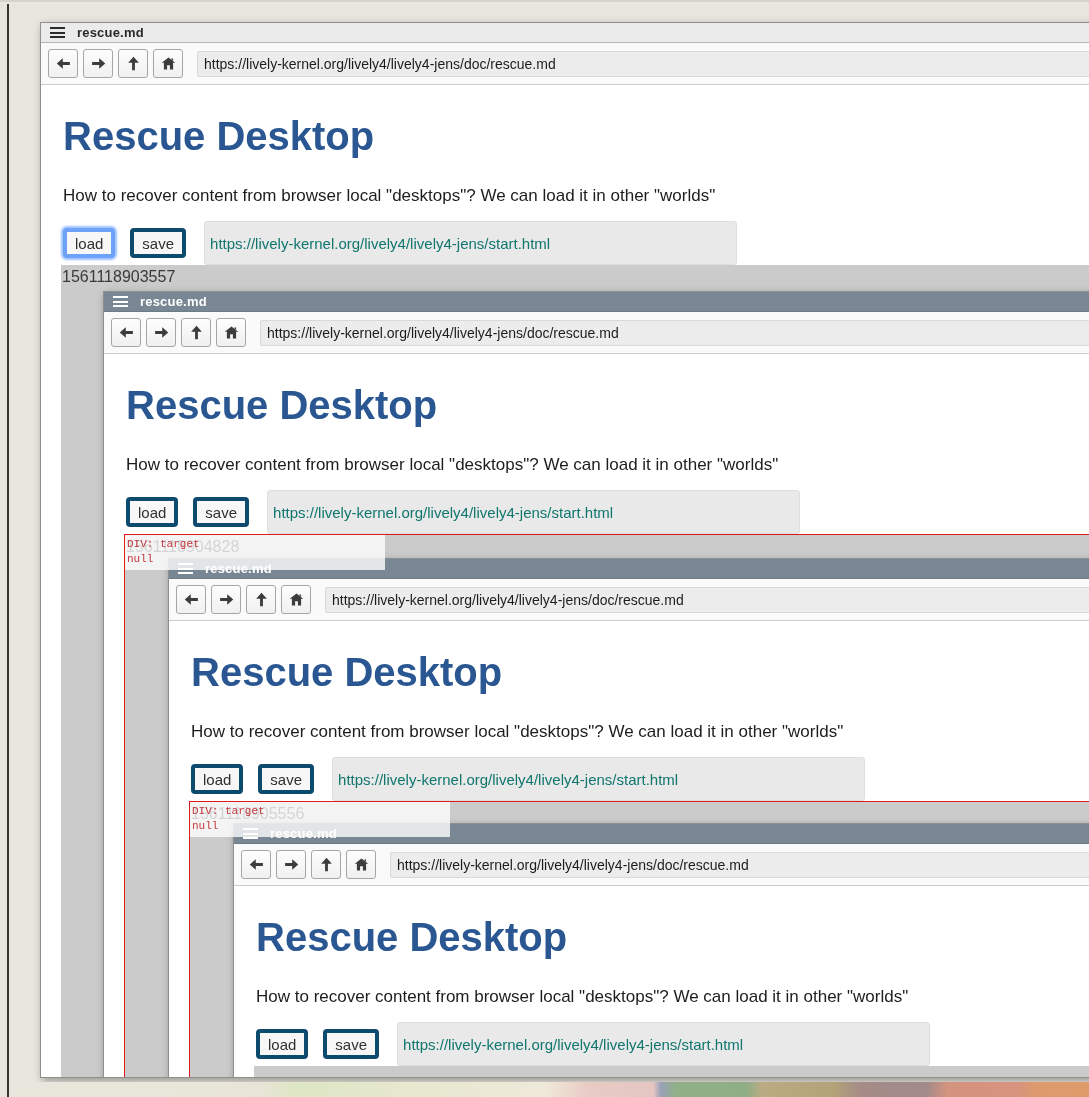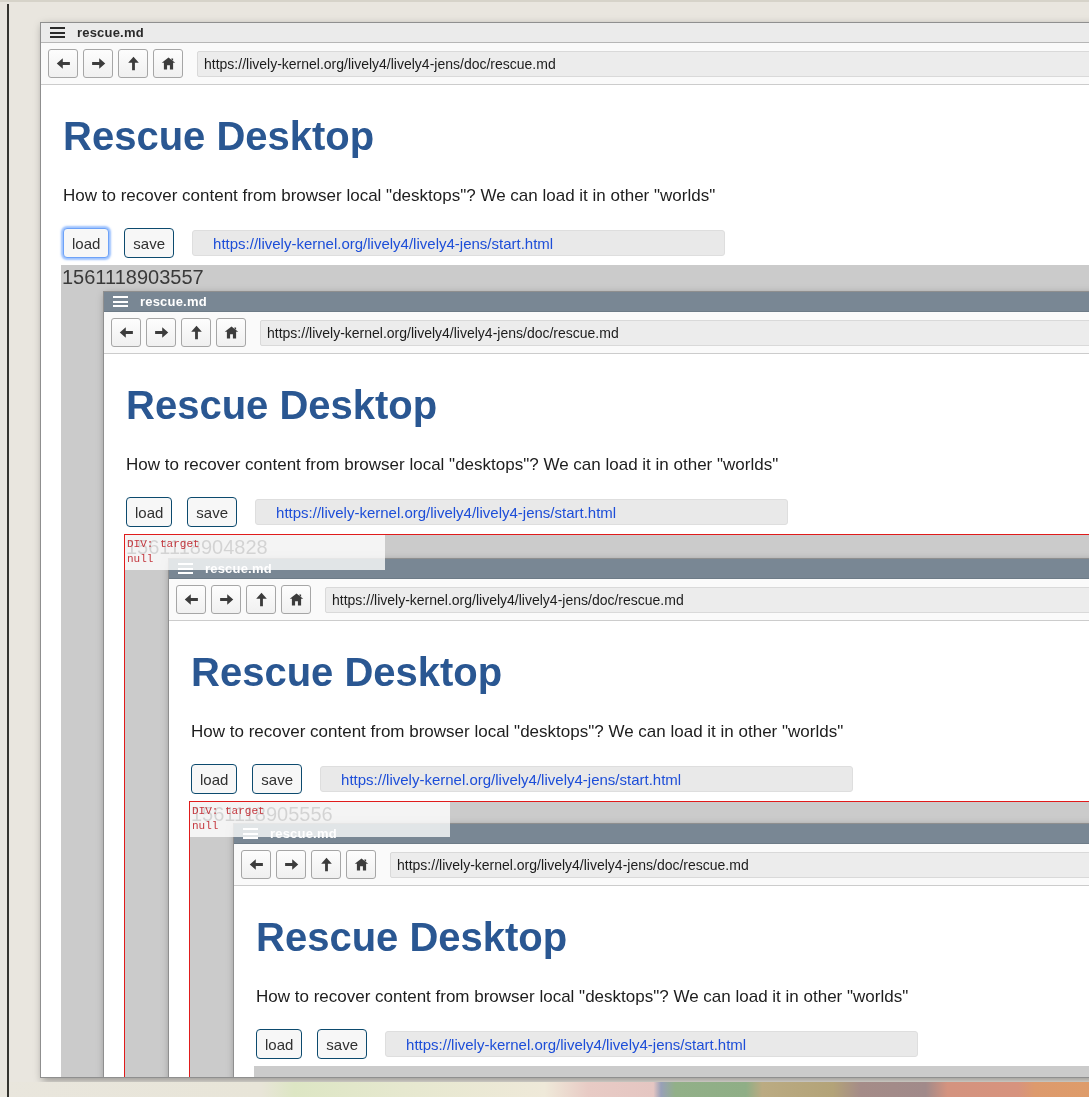--- a/index.html
+++ b/index.html
@@ -58,40 +58,40 @@
 
   .content { padding-left:22px; }
   .content h1 {
     margin-top:29px; font-size:40px; line-height:44px; font-weight:bold;
     color:#2a5792; letter-spacing:0;
   }
   .content p { margin-top:28px; font-size:17px; color:#1d1d1d; }
   .formrow { margin-top:22px; height:30px; display:flex; align-items:center; }
   .btn {
     height:30px; padding:0 8px; font-size:15px; color:#303030;
-    background:#f7f7f7; border:1px solid #0c4a6e; border-radius:4px; cursor:pointer;
+    background:#f7f7f7; border:4px solid #0c4a6e; border-radius:4px; cursor:pointer;
     font-family:"Liberation Sans", sans-serif;
   }
   .btn.load { margin-right:15px; }
   .btn.save { margin-right:18px; }
   .btn.focused { border-color:#6da2f8; box-shadow:0 0 2px 2px rgba(77,144,254,0.55); }
   .startinput {
-    width:533px; height:26px; background:#e9e9e9; border:1px solid #dedede;
-    border-radius:3px; font-size:15px; padding-left:20px; color:#1d4ed8;
+    width:533px; height:44px; background:#e9e9e9; border:1px solid #dedede;
+    border-radius:3px; font-size:15px; padding-left:5px; color:#0f766e;
     font-family:"Liberation Sans", sans-serif;
   }
 
   .desktop {
     position:absolute; left:20px; right:0; top:242px; bottom:0;
     background:#cbcbcb; overflow:hidden;
   }
   .desktop.redline { border:1px solid #e01b1b; }
   .stamp {
     position:absolute; left:1px; top:1px; z-index:1;
-    font-size:20px; color:#3a3a3a; line-height:22px;
+    font-size:16px; color:#3a3a3a; line-height:22px;
   }
   .probe-overlay {
     position:absolute; left:0; top:0; width:260px; height:35px; z-index:6;
     background:rgba(255,255,255,0.78); padding:2px 0 0 2px;
     font-family:"Liberation Mono", monospace; font-size:11px; line-height:15px;
     color:#c4383f; white-space:pre;
   }
   .desktop .window { z-index:3; }
 
   

